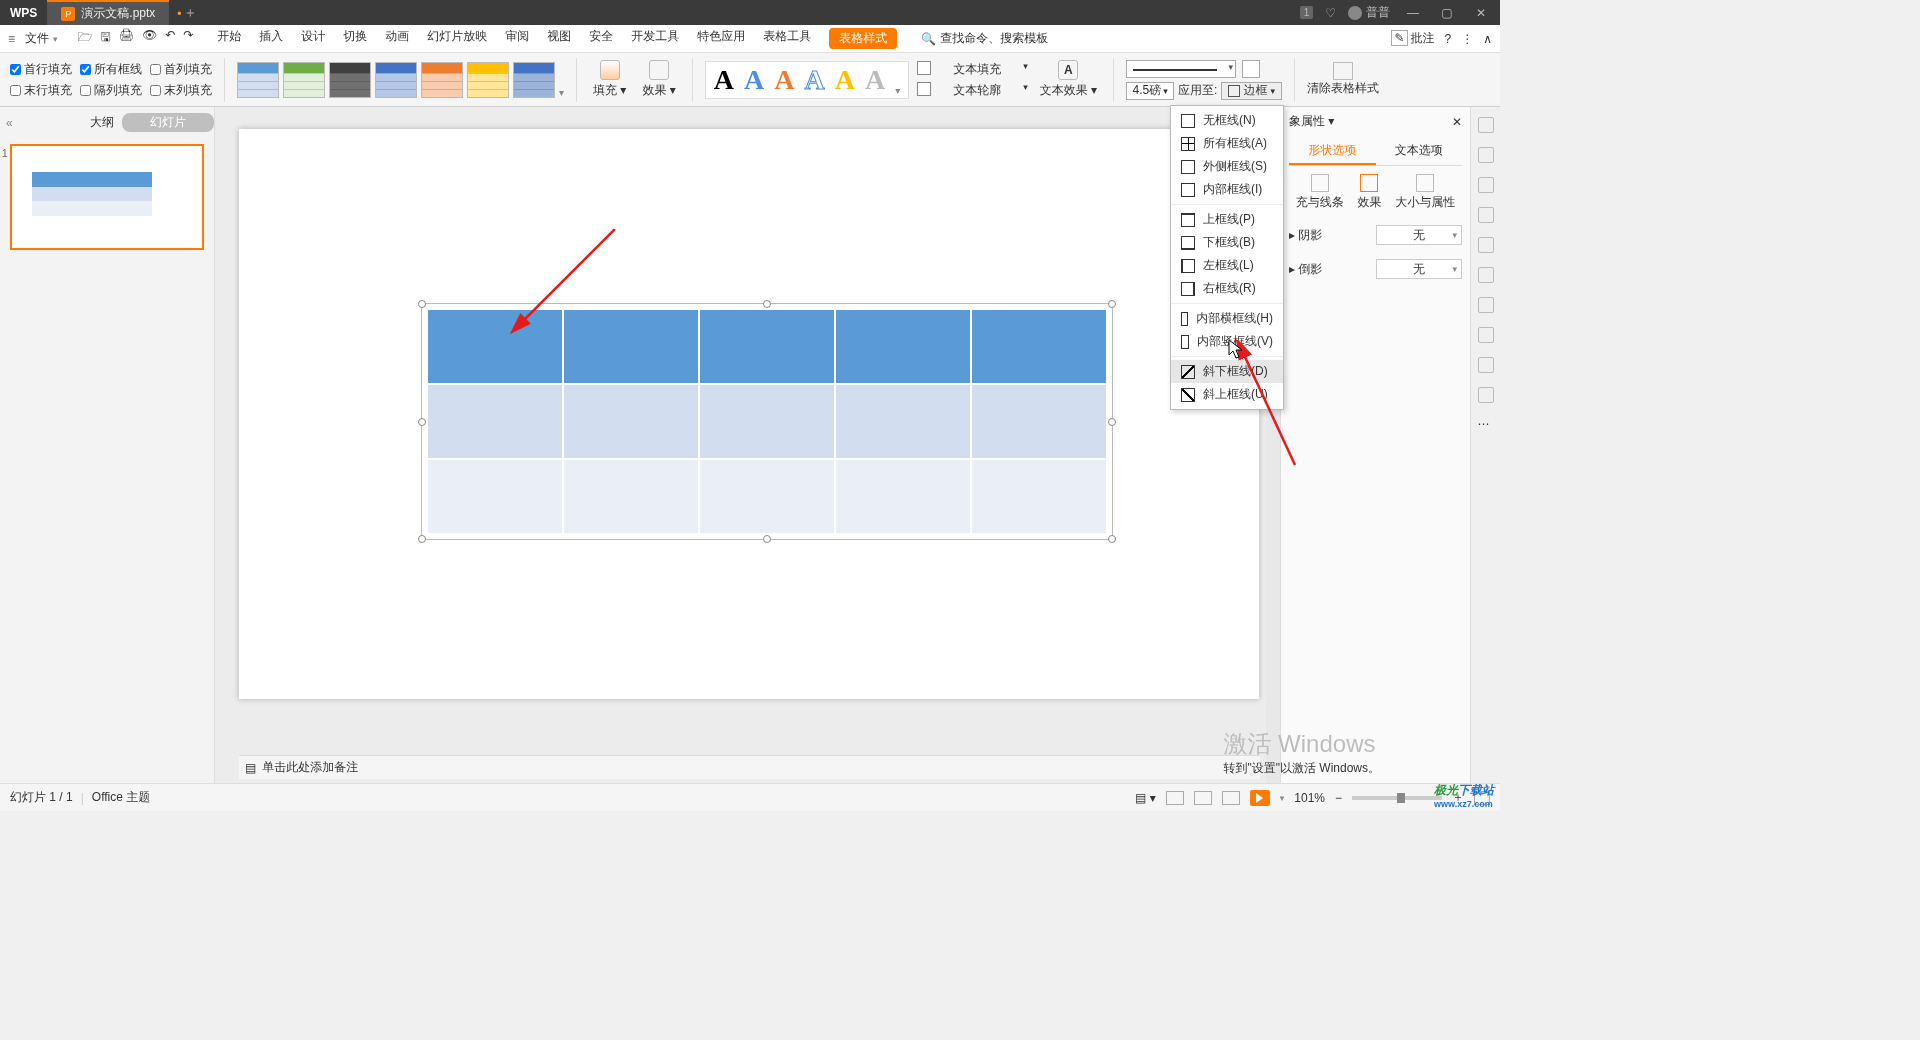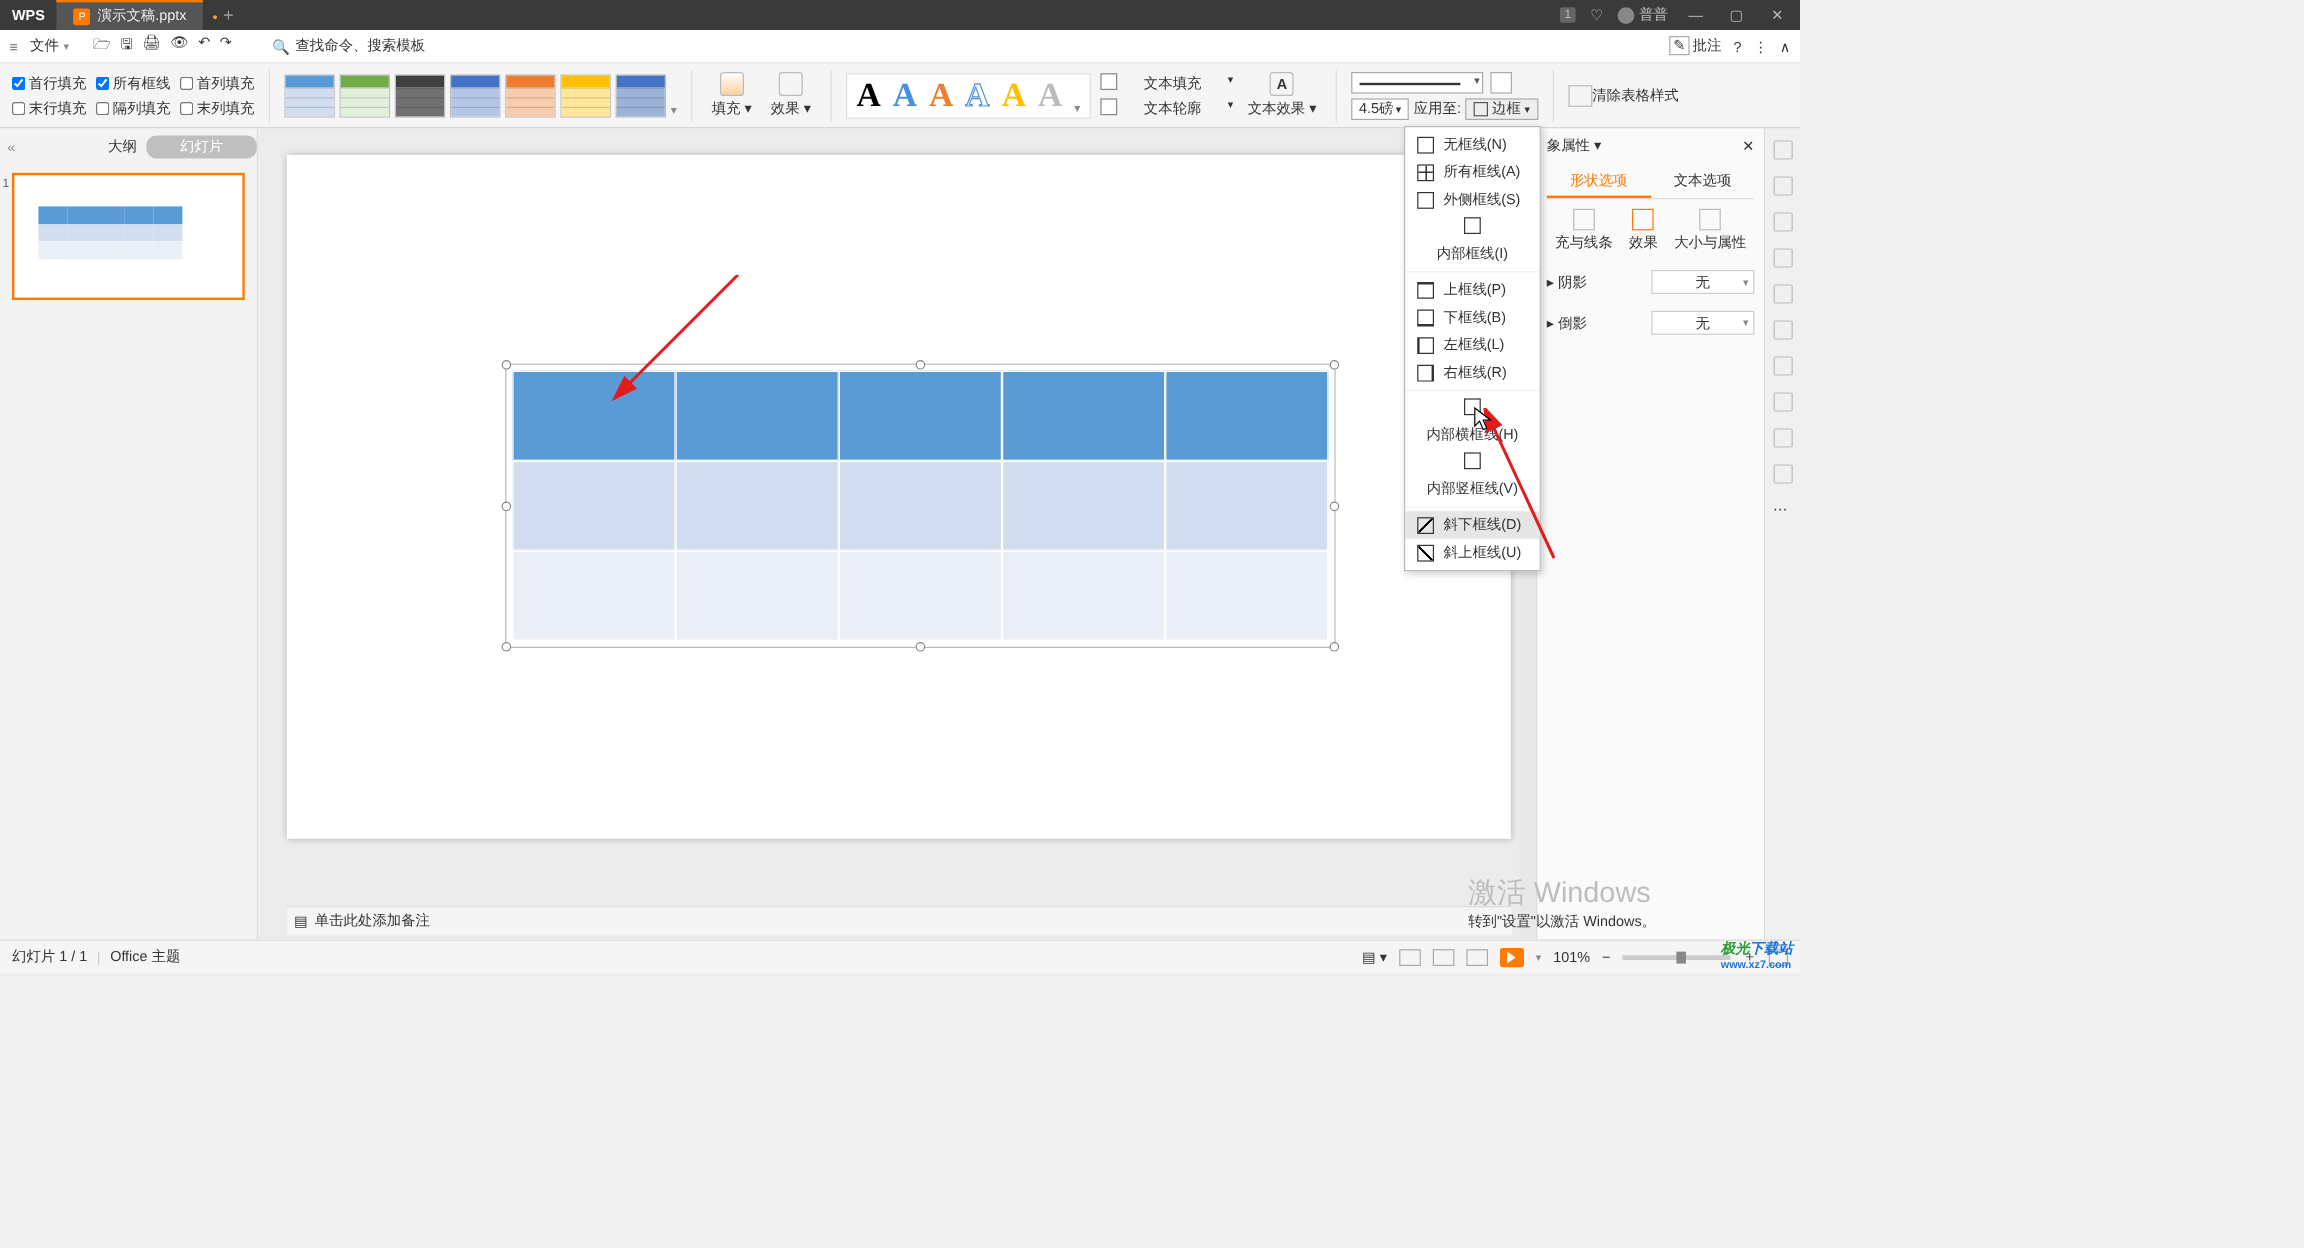--- a/index.html
+++ b/index.html
@@ -42,21 +42,21 @@
 .txtFmtCol{display:flex;flex-direction:column;gap:4px;font-size:11px;}
 .txtFmtCol .row{display:flex;align-items:flex-start;gap:22px;}
 .swatchA{width:14px;height:14px;border:1px solid #888;display:inline-block;background:linear-gradient(#fff,#fff);}
 .borderGrp{display:flex;flex-direction:column;gap:4px;font-size:11px;}
 .lineSel{width:110px;height:18px;border:1px solid #aaa;background:#fff;position:relative;}
 .lineSel::after{content:"";position:absolute;left:6px;right:18px;top:50%;height:2px;background:#333;}
 .lineSel .dd{position:absolute;right:2px;top:1px;font-size:9px;color:#555;}
 .ptBox{width:48px;height:18px;border:1px solid #aaa;background:#fff;display:inline-flex;align-items:center;justify-content:center;}
 .applyRow{display:flex;align-items:center;gap:4px;}
 .borderBtn{height:18px;border:1px solid #aaa;background:#eee;padding:0 6px;display:inline-flex;align-items:center;gap:3px;}
-.clearStyle{font-size:11px;display:flex;flex-direction:row;align-items:center;}
+.clearStyle{font-size:11px;display:flex;flex-direction:column;align-items:center;}
 
 
 .main{position:absolute;top:107px;bottom:28px;left:0;right:0;display:flex;}
 .thumbs{width:215px;background:#f3f3f3;border-right:1px solid #ddd;display:flex;flex-direction:column;}
 .thumbTabs{display:flex;justify-content:center;gap:8px;padding:6px 0;font-size:11px;align-items:center;}
 .thumbTabs .collapse{margin-right:auto;margin-left:6px;color:#888;}
 .thumbTabs .pill{background:#bfbfbf;color:#fff;padding:1px 28px;border-radius:8px;}
 .thumb{margin:6px 10px;border:2px solid #ff7a00;background:#fff;height:106px;position:relative;padding:18px 20px;}
 .thumb .num{position:absolute;left:-10px;top:2px;font-size:10px;color:#666;}
 .miniTable{width:120px;height:44px;margin-top:8px;display:flex;flex-direction:column;}
@@ -98,21 +98,21 @@
 .propRow{display:flex;justify-content:space-between;align-items:center;margin-top:14px;}
 .propRow .sel{width:86px;height:20px;border:1px solid #ccc;background:#fff;display:flex;align-items:center;justify-content:center;position:relative;}
 .propRow .sel::after{content:"▾";position:absolute;right:4px;font-size:9px;color:#888;}
 
 .sideIcons{width:30px;background:#f0f0f0;border-left:1px solid #ddd;display:flex;flex-direction:column;align-items:center;gap:14px;padding-top:10px;color:#888;}
 .sideIcons span{width:16px;height:16px;border:1px solid #bbb;border-radius:2px;}
 
 
 .ddMenu{position:absolute;left:1170px;top:105px;width:114px;background:#fff;border:1px solid #bbb;box-shadow:2px 2px 6px rgba(0,0,0,.2);z-index:50;font-size:11px;padding:3px 0;}
 .ddMenu .mi{display:flex;align-items:center;gap:8px;padding:3px 10px;white-space:nowrap;}
-.ddMenu .mi.disabled{color:#bbb;flex-direction:column;}
+.ddMenu .mi.disabled{color:#bbb;}
 .ddMenu .mi.hover{background:#e6e6e6;}
 .ddMenu .mico{width:14px;height:14px;border:1px solid currentColor;display:inline-block;position:relative;}
 .ddMenu hr{border:none;border-top:1px solid #eee;margin:3px 0;}
 
 
 .status{position:absolute;left:0;right:0;bottom:0;height:28px;background:#f5f5f5;border-top:1px solid #ddd;display:flex;align-items:center;padding:0 10px;font-size:11px;color:#666;}
 .status .mid{margin-left:auto;display:flex;align-items:center;gap:10px;}
 .status .viewBtn{width:18px;height:14px;border:1px solid #aaa;}
 .status .play{width:20px;height:16px;background:#ff7a00;border-radius:2px;position:relative;}
 .status .play::after{content:"";position:absolute;left:6px;top:3px;border-left:7px solid #fff;border-top:5px solid transparent;border-bottom:5px solid transparent;}
@@ -158,20 +158,35 @@
       <span>文件</span>
       <span style="font-size:9px;color:#888">▾</span>
     </div>
   <div class="qat">
     <span>🗁</span>
     <span>🖫</span>
     <span>🖨</span>
     <span>👁</span>
     <span>↶</span>
     <span>↷</span>
+  </div>
+  <div class="tabs">
+    <span>开始</span>
+    <span>插入</span>
+    <span>设计</span>
+    <span>切换</span>
+    <span>动画</span>
+    <span>幻灯片放映</span>
+    <span>审阅</span>
+    <span>视图</span>
+    <span>安全</span>
+    <span>开发工具</span>
+    <span>特色应用</span>
+    <span>表格工具</span>
+    <span class="active">表格样式</span>
   </div>
   <div class="search">
       <span>🔍</span>
       <span>查找命令、搜索模板</span>
     </div>
   <div class="rightCmds">
     <span><span style="border:1px solid #aaa;padding:0 2px;margin-right:3px;">✎</span><span>批注</span></span>
     <span>?</span>
     <span>⋮</span>
     <span>∧</span>

